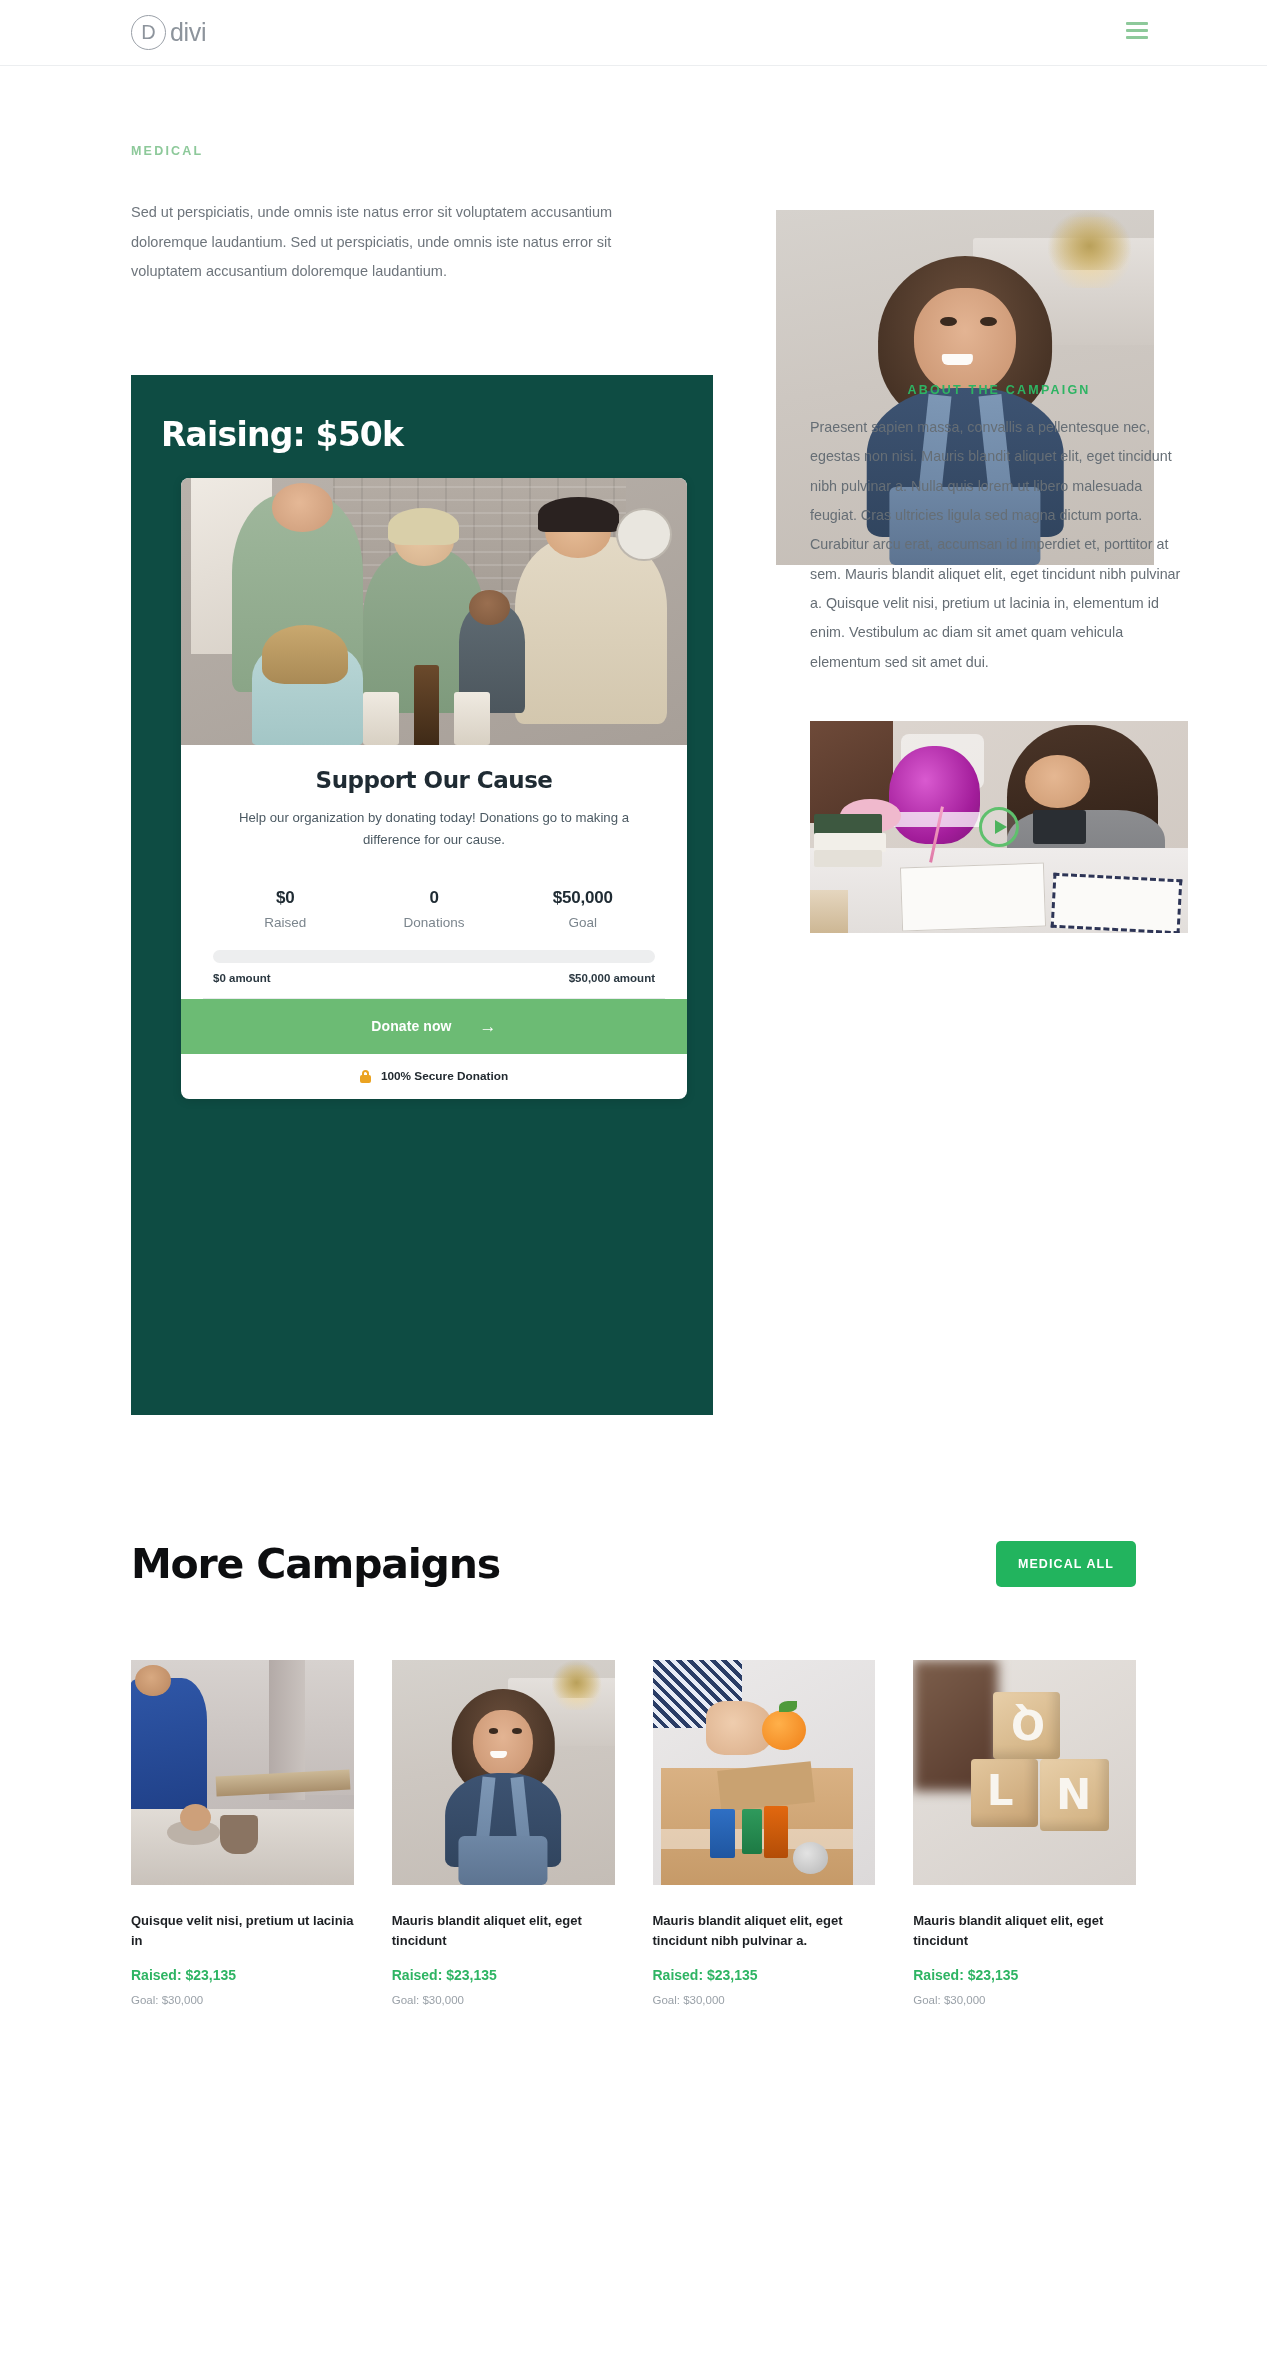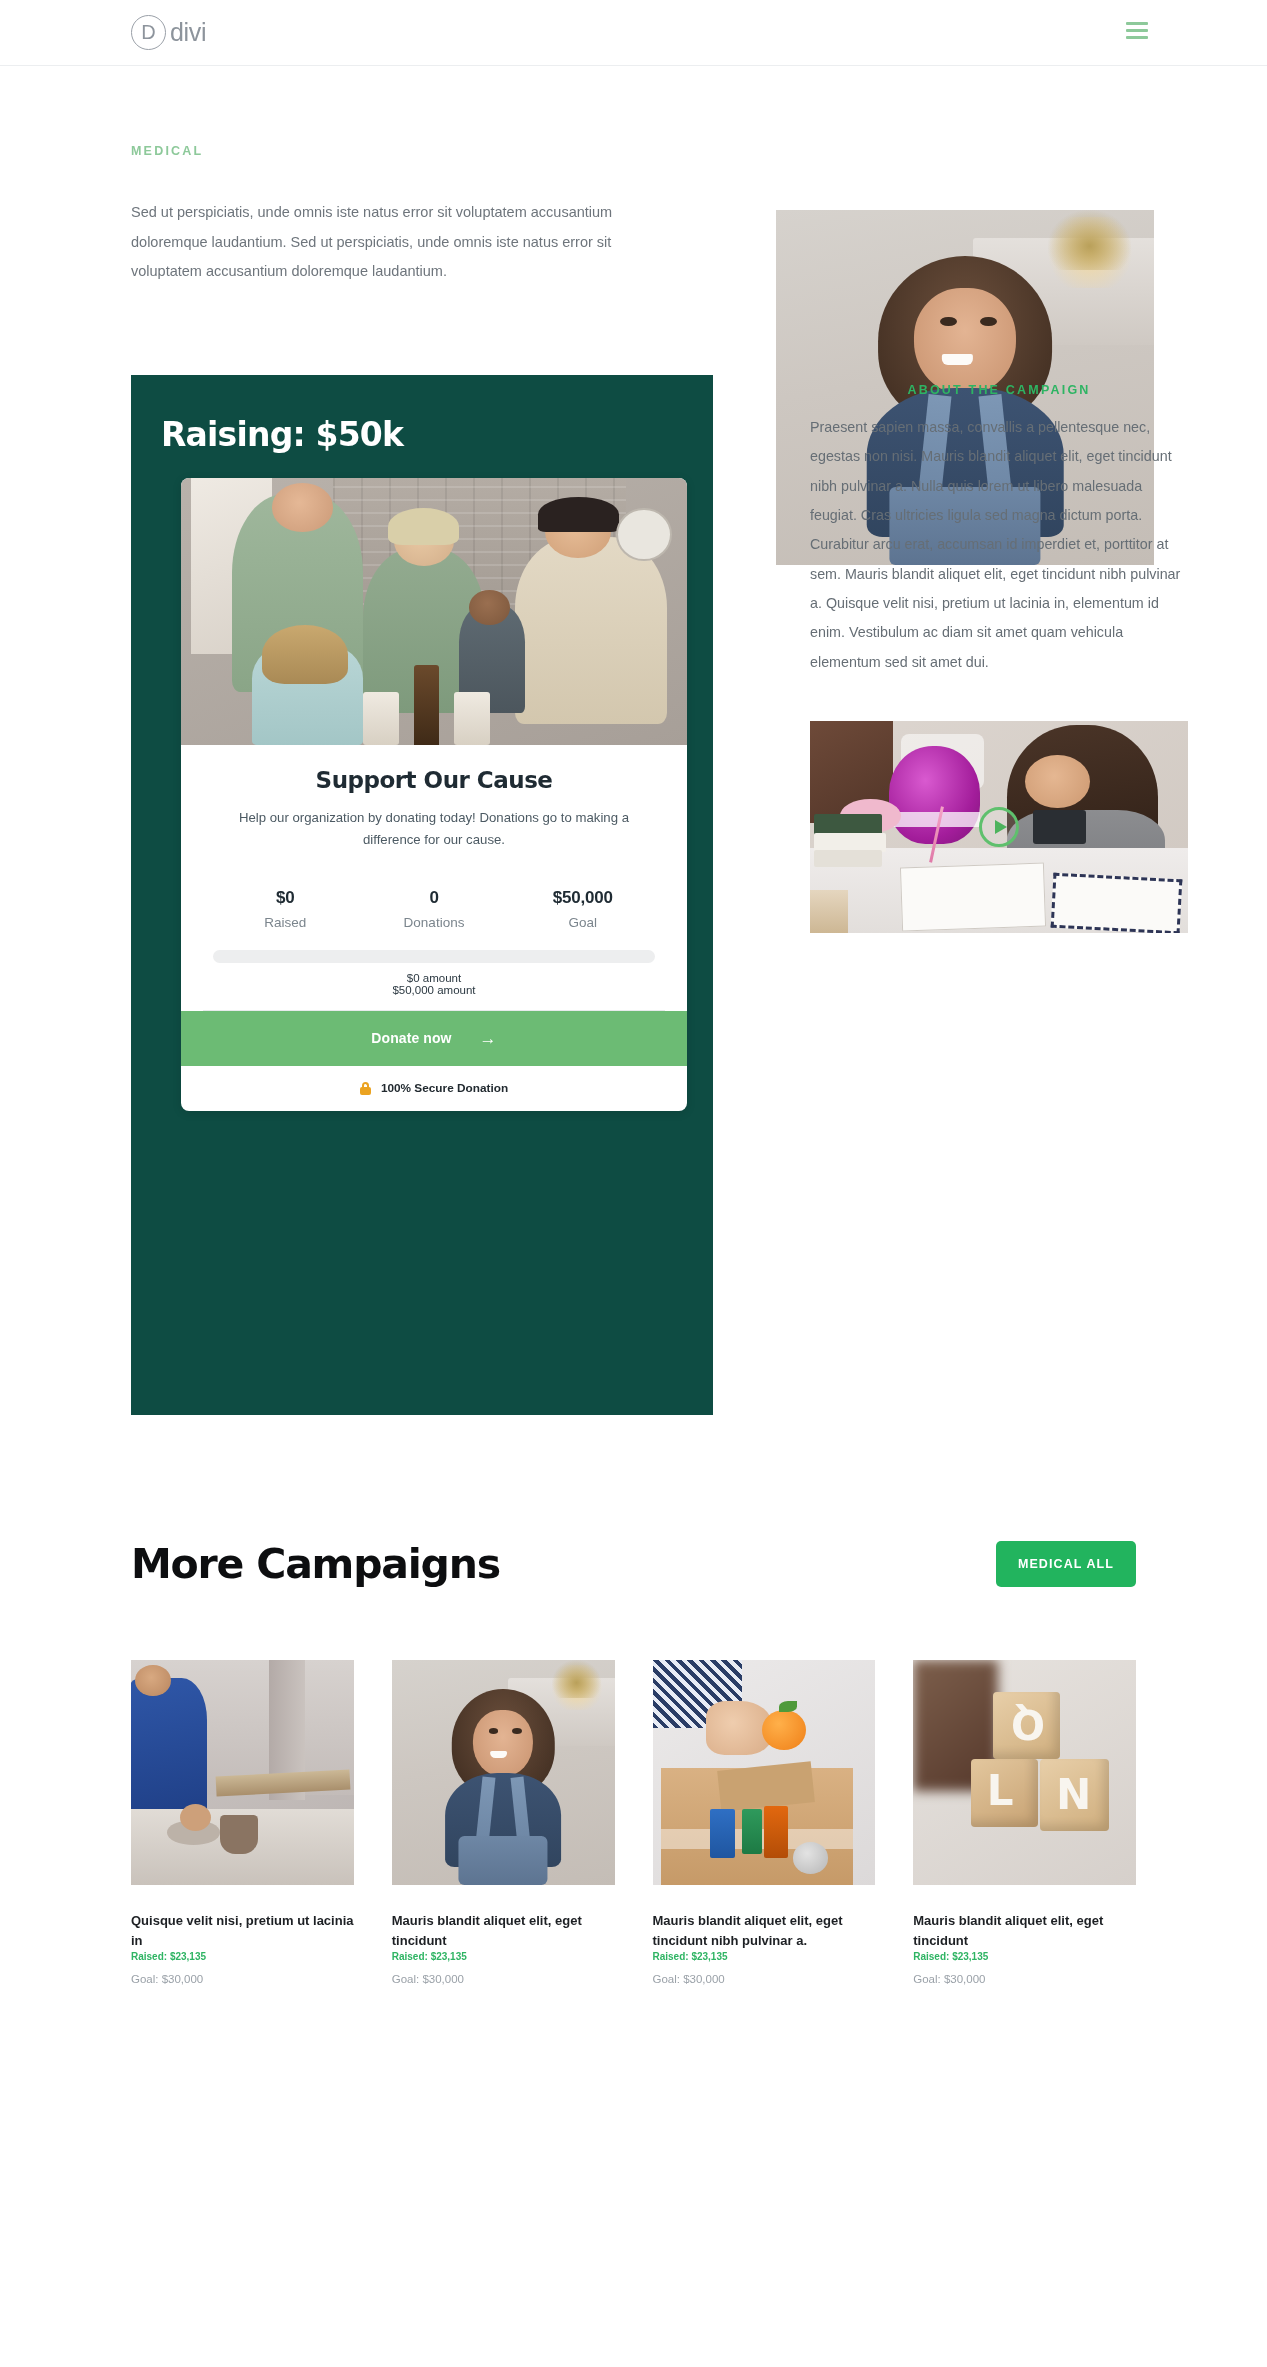--- a/index.html
+++ b/index.html
@@ -317,23 +317,22 @@
     background: #edeeef;
     border-radius: 7px;
     overflow: hidden;
   }
   .dc-bar-fill { height: 100%; width: 0%; background: #5cb46a; }
   .dc-bar-labels {
     display: flex;
     justify-content: space-between;
     margin-top: 9px;
     font-size: 11.5px;
-    font-weight: 400;
+    font-weight: 700;
     color: #2b3841;
-    flex-direction: column;
   }
   .dc-divider { height: 1px; background: #e8eaec; margin-top: 14px; }
   .donate-btn {
     display: flex;
     align-items: center;
     justify-content: center;
     gap: 28px;
     background: #6cbb74;
     color: #ffffff;
     height: 55px;
@@ -526,21 +525,22 @@
   .camp-card { cursor: pointer; }
   .camp-img { width: 100%; height: 225px; position: relative; overflow: hidden; }
   .camp-name {
     margin-top: 26px;
     font-size: 13px;
     font-weight: 700;
     line-height: 1.52;
     color: #1d2024;
   }
   .camp-raised {
-    font-size: 10px;
+    margin-top: 16px;
+    font-size: 14px;
     font-weight: 700;
     color: #2eb463;
   }
   .camp-goal {
     margin-top: 11px;
     font-size: 11.5px;
     color: #9aa1a8;
   }
 
   

